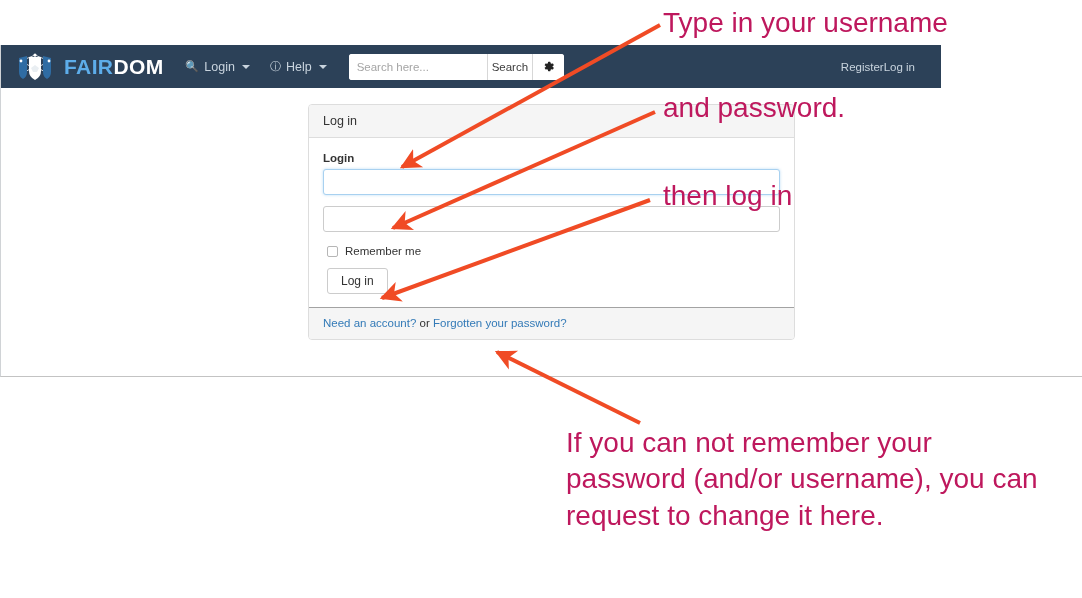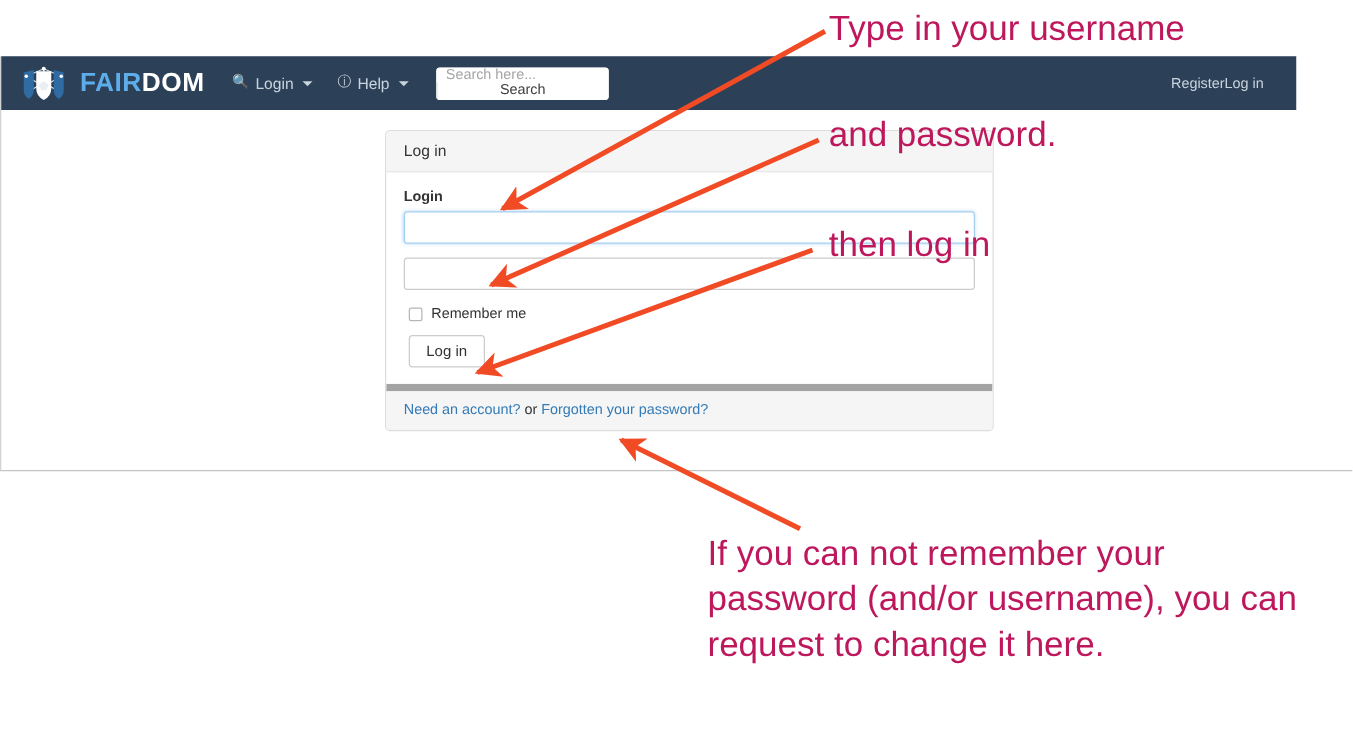--- a/index.html
+++ b/index.html
@@ -27,21 +27,21 @@
     height: 332px;
     background: #ffffff;
     border-left: 1px solid #d0d3d6;
     border-bottom: 1px solid #c3c3c3;
   }
 
   
   .navbar {
     position: absolute;
     left: 0; top: 0;
-    width: 1036px;
+    width: 940px;
     height: 43px;
     background: #2c4158;
     display: flex;
     align-items: center;
     padding: 0 14px 0 14px;
   }
 
   .brand {
     display: flex;
     align-items: center;
@@ -87,21 +87,20 @@
 
   
   .search-group {
     display: flex;
     align-items: stretch;
     margin-left: 22px;
     height: 26px;
     border-radius: 3px;
     overflow: hidden;
     background: #ffffff;
-    flex-direction: column;
   }
   .search-input {
     width: 138px;
     border: none;
     outline: none;
     padding: 0 8px;
     font-size: 11.5px;
     font-family: "Liberation Sans", sans-serif;
     color: #333;
     background: #ffffff;
@@ -159,21 +158,21 @@
     background: #f5f5f5;
     border-bottom: 1px solid #dddddd;
     border-radius: 3px 3px 0 0;
     padding: 9px 14px;
     font-size: 12.5px;
     color: #333333;
   }
   .panel-body { padding: 14px 14px 13px 14px; }
   .panel-footer {
     background: #f5f5f5;
-    border-top: 6px solid #a3a3a3;
+    border-top: 1px solid #a3a3a3;
     border-radius: 0 0 3px 3px;
     padding: 9px 14px 10px 14px;
     font-size: 11.5px;
     color: #333333;
   }
   .panel-footer a {
     color: #337ab7;
     text-decoration: none;
     cursor: pointer;
   }

